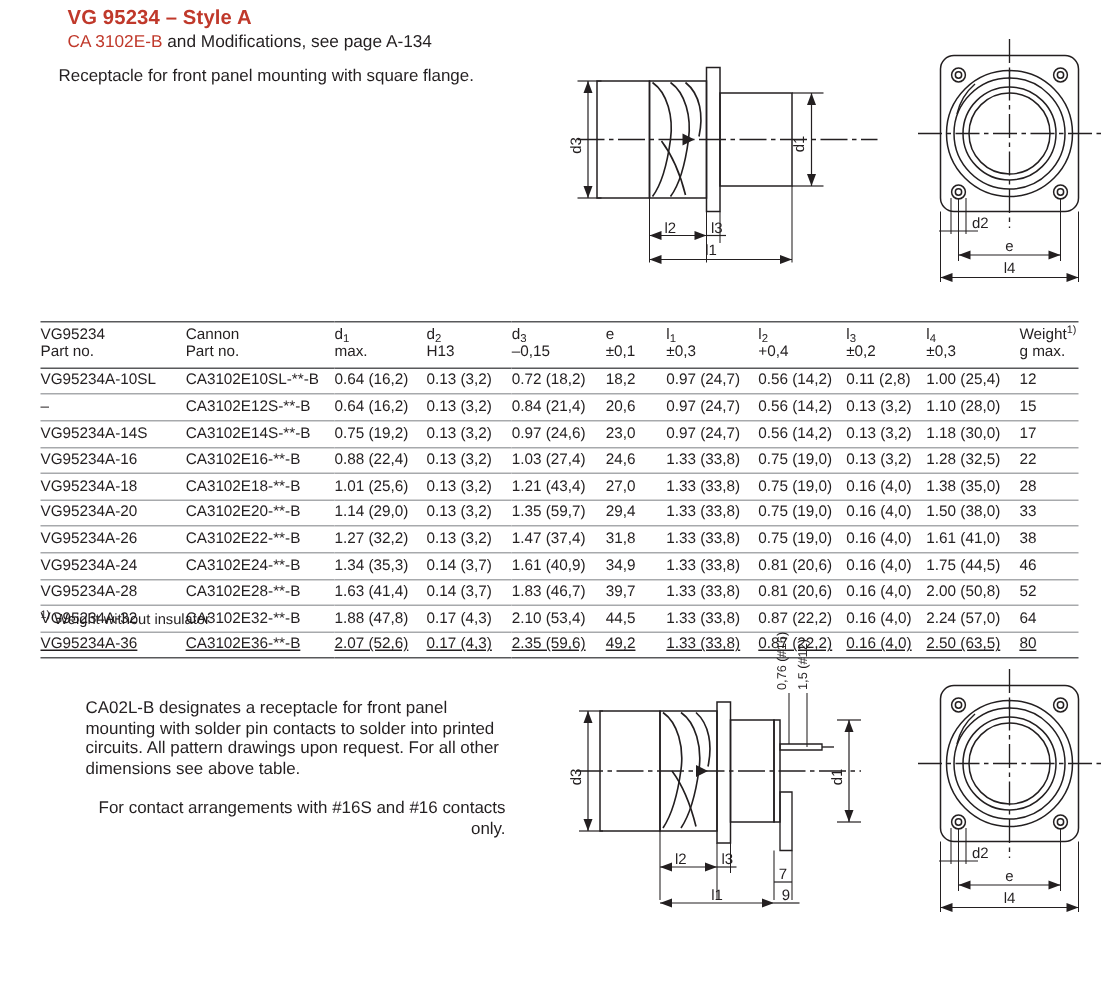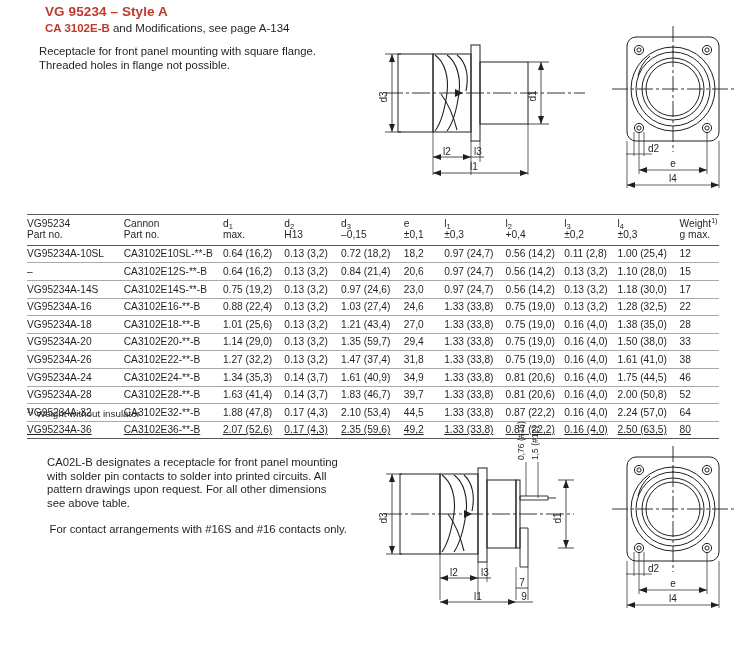--- a/index.html
+++ b/index.html
@@ -11,21 +11,21 @@
     position:relative;
     overflow:hidden;
     -webkit-font-smoothing:antialiased;
   }
   .page{position:relative;width:742px;height:671px;border-radius:12px;}
 
   
   .hdr{position:absolute;left:45px;top:4px;}
   .hdr-title{font-size:13.5px;font-weight:bold;color:#c0392b;letter-spacing:.1px;line-height:16px;}
   .hdr-sub{font-size:11.5px;line-height:15px;color:#231f20;margin-top:1px;}
-  .hdr-sub .red{color:#c0392b;font-weight:bold;}
+  .hdr-sub .red{color:#c0392b;font-weight:normal;}
   .intro{position:absolute;left:39px;top:45px;font-size:11.3px;line-height:13.6px;}
 
   
   .tbl{position:absolute;left:27px;top:214px;width:692px;border-collapse:collapse;}
   .tbl td,.tbl th{padding:0;margin:0;}
   .tbl .rule-top td{border-top:1.4px solid #58595b;}
   .tbl tr.hdrow td{
     font-size:10.2px;line-height:11.4px;vertical-align:top;
     padding:3px 0 4px 0;border-bottom:1.4px solid #58595b;margin-top:46px;
   }
@@ -48,40 +48,39 @@
   .c10{width:40px;}
   sub{font-size:7.6px;line-height:0;vertical-align:baseline;position:relative;top:2px;}
   sup{font-size:7.2px;line-height:0;vertical-align:baseline;position:relative;top:-4px;}
   .hl2{display:block;}
 
   .footnote{position:absolute;left:27px;top:408px;font-size:9.8px;line-height:12px;}
   .footnote sup{font-size:7.2px;top:-4px;}
 
   
   .btxt{position:absolute;left:47px;top:456px;width:300px;font-size:11.3px;line-height:13.6px;}
-  .btxt p{margin:0;}
+  .btxt p{margin:10px;}
   .btxt p.second{margin-top:13px;text-align:right;}
 
   
   .draw{position:absolute;}
   .draw svg{display:block;overflow:visible;}
 </style>
 </head>
 <body>
 
 <div class="page">
 
   <div class="hdr">
     <div class="hdr-title">VG 95234 – Style A</div>
     <div class="hdr-sub"><span class="red">CA 3102E-B</span><span> and Modifications, see page A-134</span></div>
   </div>
 
   <div class="intro">
     <div>Receptacle for front panel mounting with square flange.</div>
-    <div>Threaded holes in flange not possible.</div>
   </div>
 
   <div class="draw" style="left:385px;top:22px;">
     <svg width="215" height="170" viewBox="0 0 215 170">
       <g fill="none" stroke="#231f20" stroke-width="1">
 
         <rect x="13" y="32" width="35" height="78"></rect>
 
         <rect x="48" y="32" width="38" height="78"></rect>
 

